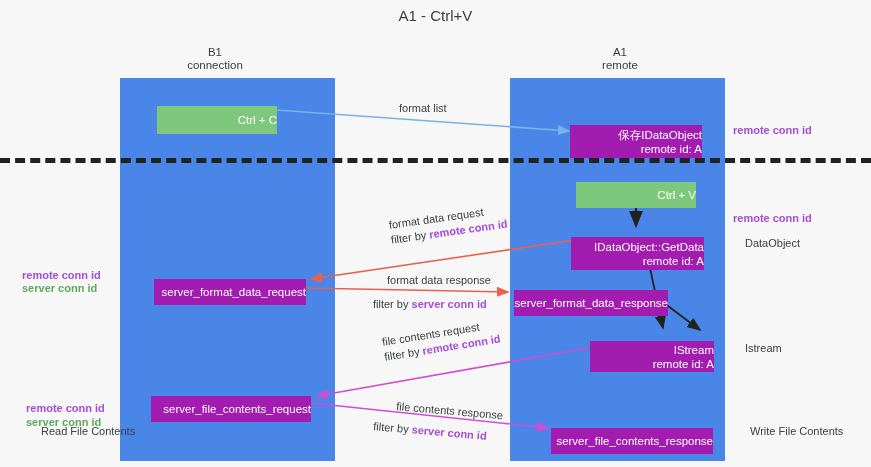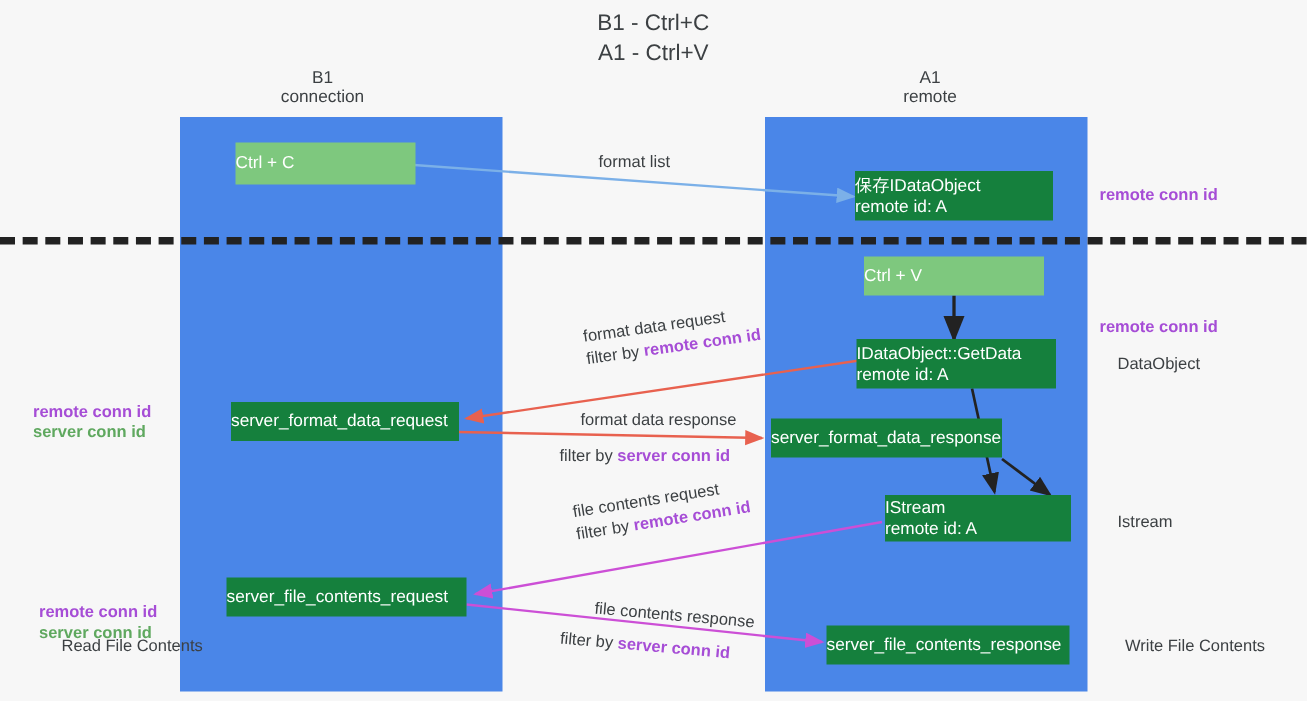--- a/index.html
+++ b/index.html
@@ -27,25 +27,25 @@
 
   
   .lane{position:absolute;background:#4a86e8;}
 
   
   svg.links{position:absolute;left:0;top:0;width:871px;height:467px;overflow:visible;}
 
   
   .node{
     position:absolute;box-sizing:border-box;
-    display:flex;flex-direction:column;align-items:flex-start;justify-content:center;
-    color:#ffffff;font-size:11.5px;line-height:14px;text-align:center;
+    display:flex;flex-direction:column;align-items:flex-end;justify-content:center;
+    color:#ffffff;font-size:11.5px;line-height:14px;text-align:center;margin-top:11px;
   }
   .node.green{background:#7ec87e;}
-  .node.orange{background:#15803d;}
+  .node.orange{background:#a21caf;}
 
   
   .lbl{position:absolute;font-size:11px;line-height:14px;white-space:nowrap;}
   .lbl.dark{color:#3c4043;padding-left:16px;}
   .lbl.purple{color:#a64dd6;font-weight:bold;}
   .lbl.green{color:#5fa85f;font-weight:bold;}
 
   
   .edgecap{position:absolute;font-size:11px;line-height:15px;white-space:nowrap;color:#3c4043;}
   .edgecap .p{color:#a64dd6;font-weight:bold;}
@@ -55,21 +55,20 @@
     position:absolute;left:0;top:158px;width:871px;height:0;
     border-top:5px dashed #222222;
   }
 </style>
 </head>
 <body>
 
 <div id="stage">
 
   <div class="title">
-    <div>B1 - Ctrl+C</div>
     <div>A1 - Ctrl+V</div>
   </div>
 
   <div class="colhead" style="left:145px;top:46px;width:140px;">
     <div>B1</div>
     <div>connection</div>
   </div>
   <div class="colhead" style="left:550px;top:46px;width:140px;">
     <div>A1</div>
     <div>remote</div>

